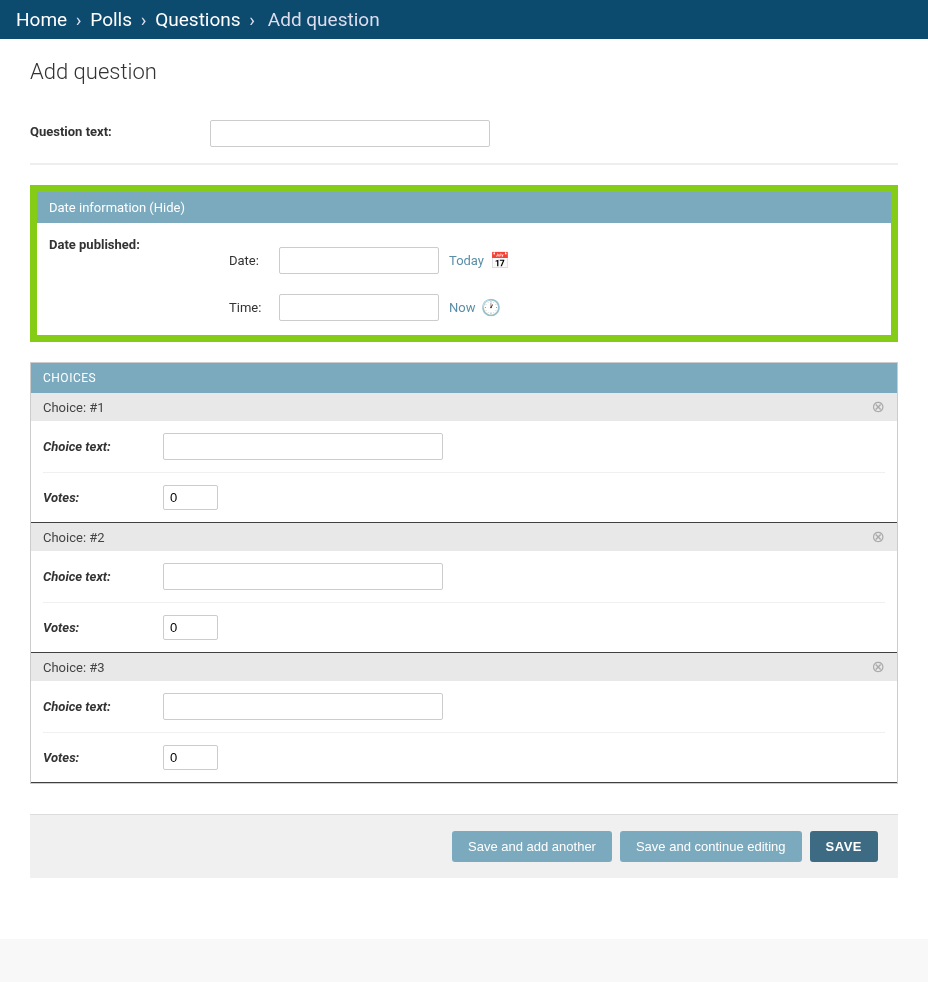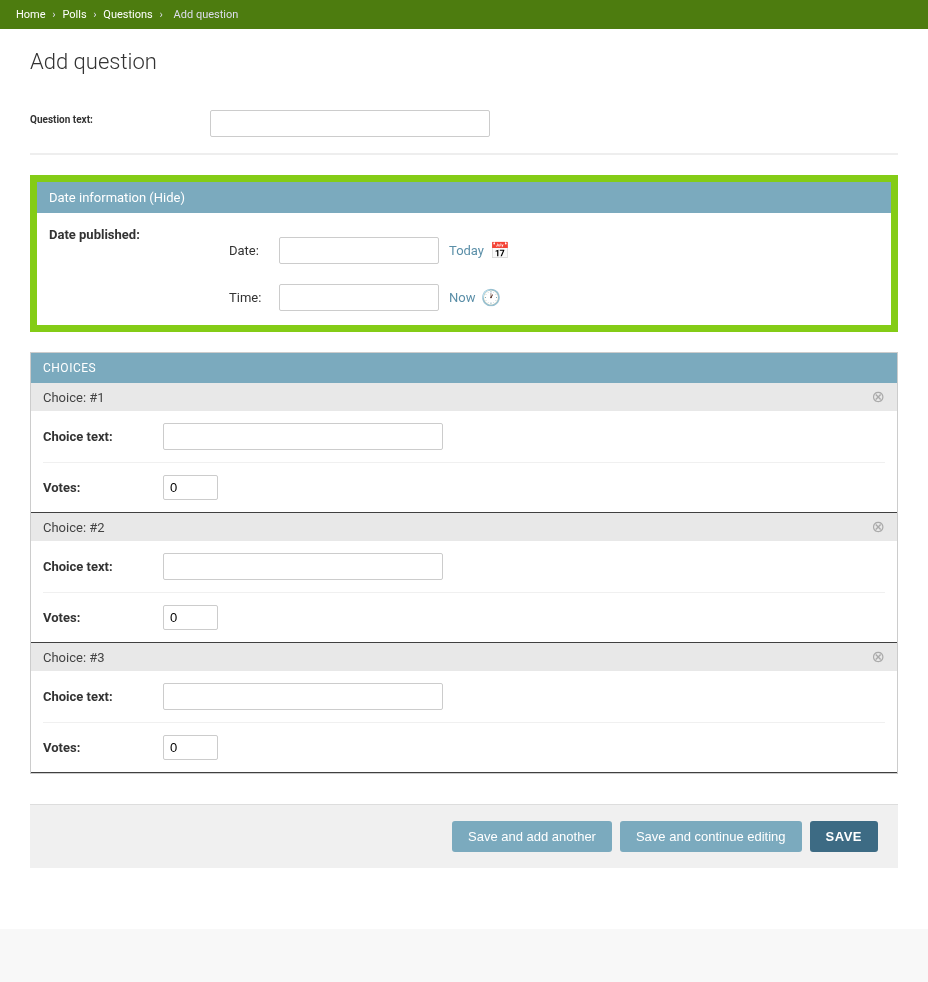--- a/index.html
+++ b/index.html
@@ -3,24 +3,24 @@
   <meta charset="utf-8">
   <style>
     * { box-sizing: border-box; margin: 0; padding: 0; }
     body {
       font-family: -apple-system, BlinkMacSystemFont, "Segoe UI", Roboto, sans-serif;
       font-size: 13px;
       background: #f8f8f8;
       color: #333;
     }
     .breadcrumb-bar {
-      background: #4d7c0f;
+      background: #0c4a6e;
       padding: 8px 16px;
       color: #fff;
-      font-size: 11px;
+      font-size: 19px;
     }
     .breadcrumb-bar a {
       color: #fff;
       text-decoration: none;
     }
     .breadcrumb-bar span {
       margin: 0 4px;
       color: #dde;
     }
     .breadcrumb-bar .current {
@@ -39,21 +39,21 @@
     }
     .form-row {
       display: flex;
       align-items: flex-start;
       padding: 16px 0;
       border-bottom: 1px solid #eee;
     }
     .form-label {
       width: 180px;
       font-weight: bold;
-      font-size: 10px;
+      font-size: 13px;
       color: #333;
       padding-top: 4px;
       flex-shrink: 0;
     }
     .form-field {
       flex: 1;
     }
     .form-field input[type="text"] {
       width: 280px;
       padding: 5px 8px;
@@ -165,20 +165,21 @@
       border-bottom: 1px solid #f0f0f0;
     }
     .choice-form-row:last-child {
       border-bottom: none;
     }
     .choice-label {
       width: 120px;
       font-weight: bold;
       font-size: 13px;
       color: #333;
+      font-style: italic;
     }
     .add-another {
       padding: 10px 12px;
       background: #f0f0f0;
     }
     .add-another a {
       color: #5b8fa8;
       text-decoration: none;
       font-size: 13px;
     }

